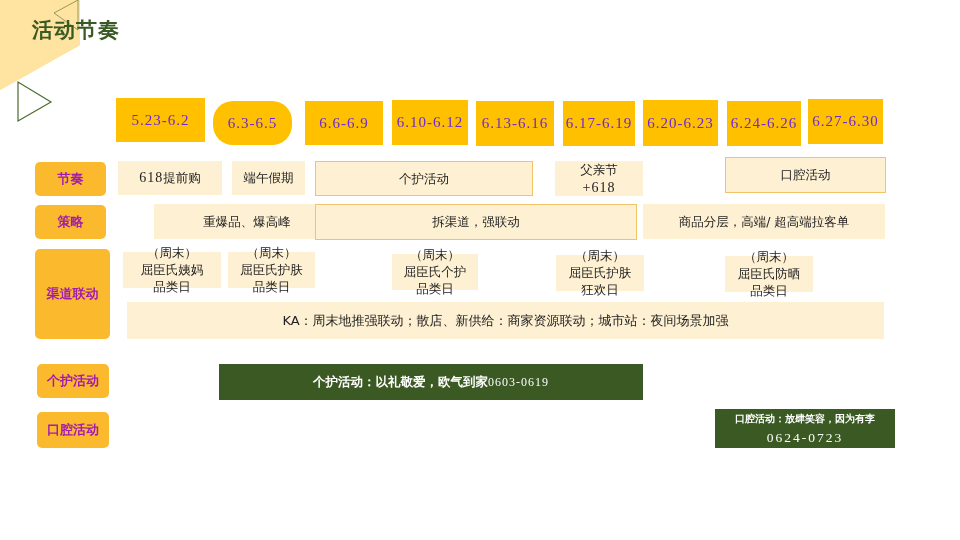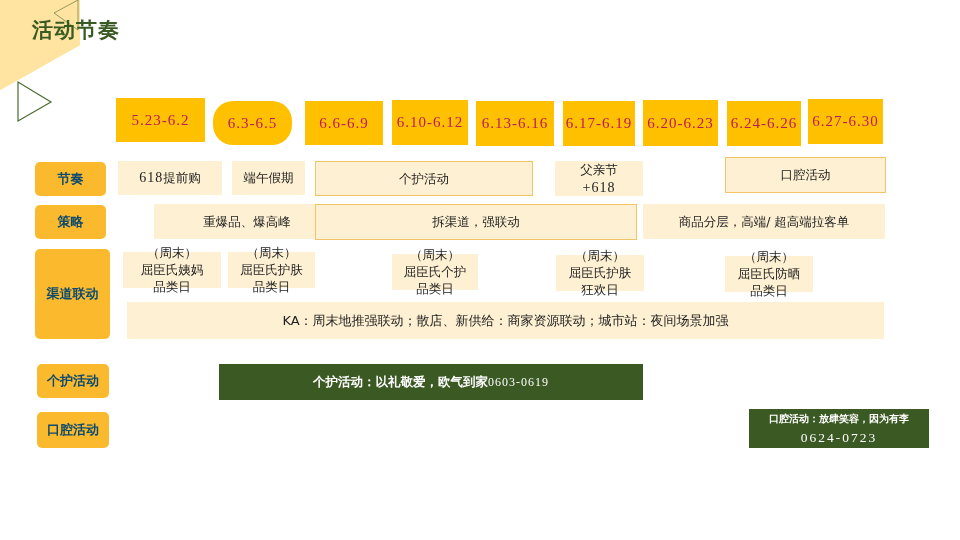--- a/index.html
+++ b/index.html
@@ -3,22 +3,22 @@
 <meta charset="utf-8">
 <style>
   * { margin: 0; padding: 0; box-sizing: border-box; }
   html, body { width: 960px; height: 540px; background: #ffffff; overflow: hidden; }
   body { position: relative; font-family: "DejaVu Sans", "Liberation Sans", sans-serif; }
   .abs { position: absolute; }
   .deco-tri { position: absolute; left: 0; top: 0; width: 0; height: 0;
     border-top: 45px solid transparent; border-bottom: 45px solid transparent;
     border-left: 80px solid #FFE3A0; }
   .title { position: absolute; left: 32px; top: 16px; font-size: 21px; font-weight: bold; color: #3A5A23; letter-spacing: 1px; font-family: "DejaVu Sans", sans-serif; }
-  .date-box { position: absolute; background: #FFC000; color: #be185d; font-family: "Liberation Serif", "DejaVu Serif", serif; font-size: 15px; letter-spacing: 1px; display: flex; align-items: center; justify-content: center; white-space: nowrap; overflow: hidden; }
-  .row-label { position: absolute; background: #FBBA2E; color: #0c4a6e; font-weight: bold; font-size: 13px; border-radius: 5px; display: flex; align-items: center; justify-content: center; font-family: "DejaVu Sans", sans-serif; }
+  .date-box { position: absolute; background: #FFC000; color: #6d28d9; font-family: "Liberation Serif", "DejaVu Serif", serif; font-size: 15px; letter-spacing: 1px; display: flex; align-items: center; justify-content: center; white-space: nowrap; overflow: hidden; }
+  .row-label { position: absolute; background: #FBBA2E; color: #a21caf; font-weight: bold; font-size: 13px; border-radius: 5px; display: flex; align-items: center; justify-content: center; font-family: "DejaVu Sans", sans-serif; }
   .cell { position: absolute; background: #FEF0D2; color: #222; font-size: 12.5px; display: flex; align-items: center; justify-content: center; text-align: center; line-height: 18px; font-family: "DejaVu Sans", sans-serif; }
   .cell.bordered { border: 1px solid #F2C46A; }
   .cell .num { font-family: "Liberation Serif", "DejaVu Serif", serif; font-size: 14px; letter-spacing: 1px; }
   .stack { flex-direction: column; }
   .green { position: absolute; background: #3B5923; color: #ffffff; display: flex; align-items: center; justify-content: center; font-weight: bold; }
   .serif-num { font-family: "Liberation Serif", "DejaVu Serif", serif; font-weight: normal; letter-spacing: 1px; }
 </style>
 </head>
 <body>
 
@@ -90,16 +90,16 @@
 
 <div class="cell" style="left:127px;top:302px;width:757px;height:37px;font-size:13px;">KA：周末地推强联动；散店、新供给：商家资源联动；城市站：夜间场景加强</div>
 
 <div class="row-label" style="left:37px;top:364px;width:72px;height:34px;">个护活动</div>
 <div class="row-label" style="left:37px;top:412px;width:72px;height:36px;">口腔活动</div>
 
 <div class="green" style="left:219px;top:364px;width:424px;height:36px;font-size:12.5px;">
   <span>个护活动：以礼敬爱，欧气到家</span>
   <span class="serif-num" style="font-size:12px;">0603-0619</span>
 </div>
-<div class="green" style="left:749px;top:409px;width:180px;height:39px;flex-direction:column;font-size:10px;">
+<div class="green" style="left:715px;top:409px;width:180px;height:39px;flex-direction:column;font-size:10px;">
   <span>口腔活动：放肆笑容，因为有李</span>
   <span class="serif-num" style="font-size:13.5px;margin-top:4px;letter-spacing:2px;text-align:center;">0624-0723</span>
 </div>
 
 </body></html>

